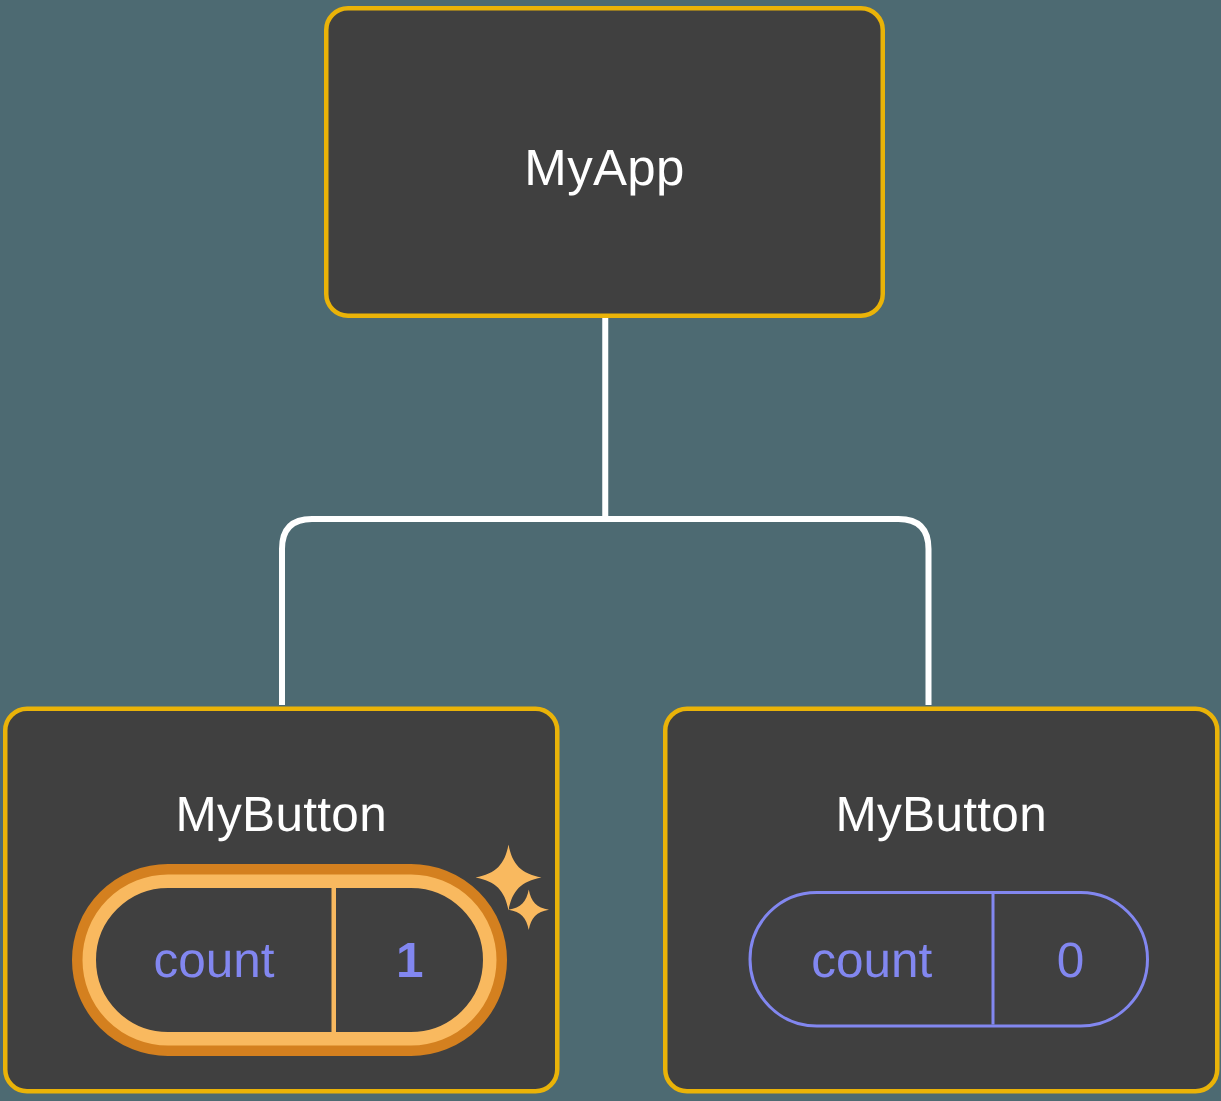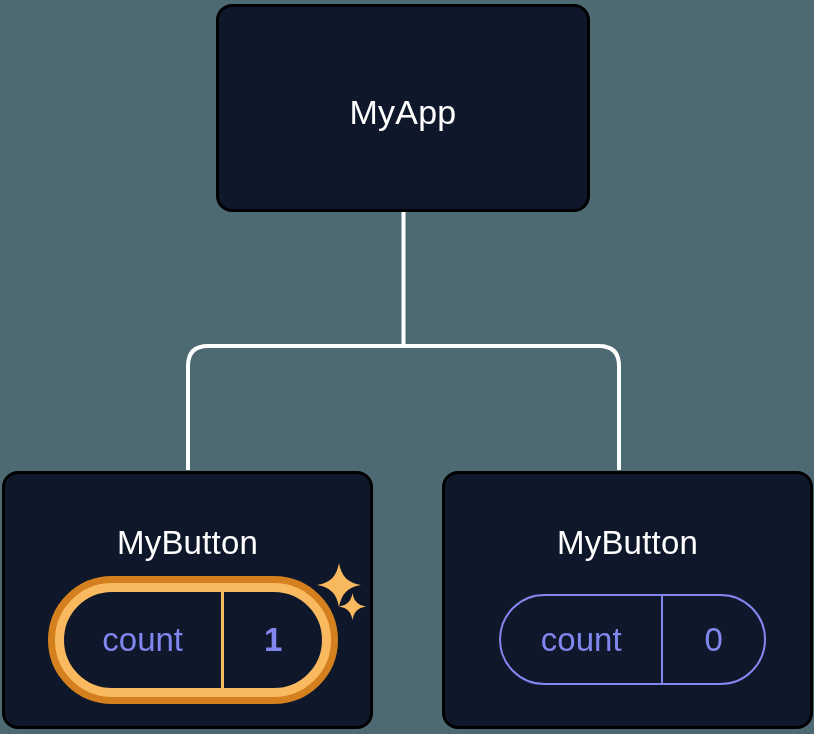--- a/index.html
+++ b/index.html
@@ -27,22 +27,22 @@
     top: 0;
     width: 814px;
     height: 734px;
     pointer-events: none;
   }
 
   
   .node {
     position: absolute;
     box-sizing: border-box;
-    background: #0f172a;
-    border: 3px solid #000000;
+    background: #404040;
+    border: 3px solid #eab308;
     border-radius: 16px;
     padding-left: 29px;
   }
   .node-title {
     position: absolute;
     left: 0;
     right: 0;
     text-align: center;
     color: #ffffff;
     font-size: 33px;

